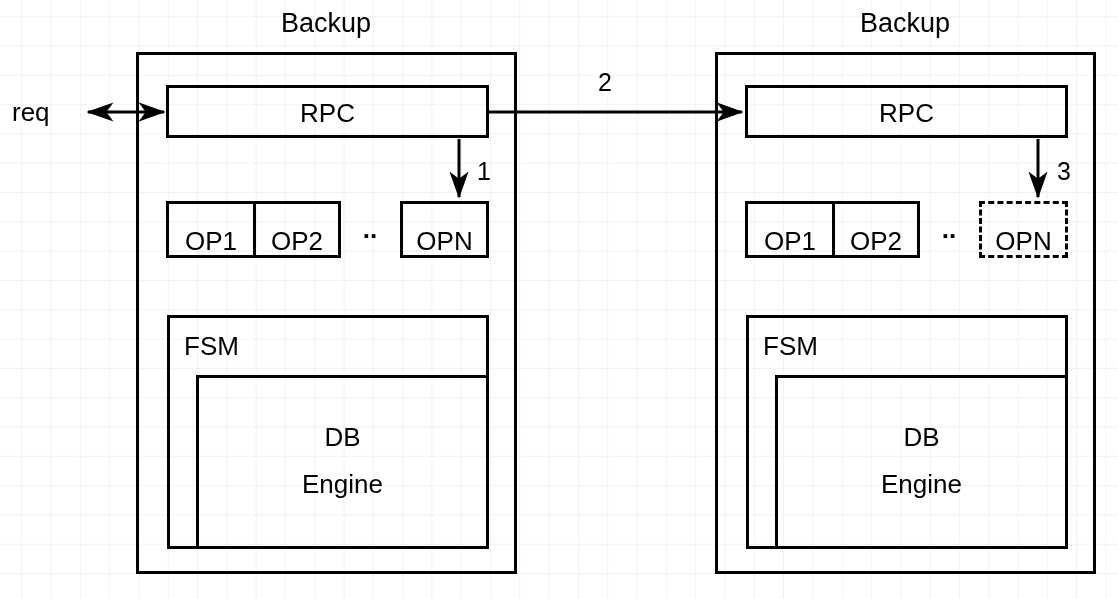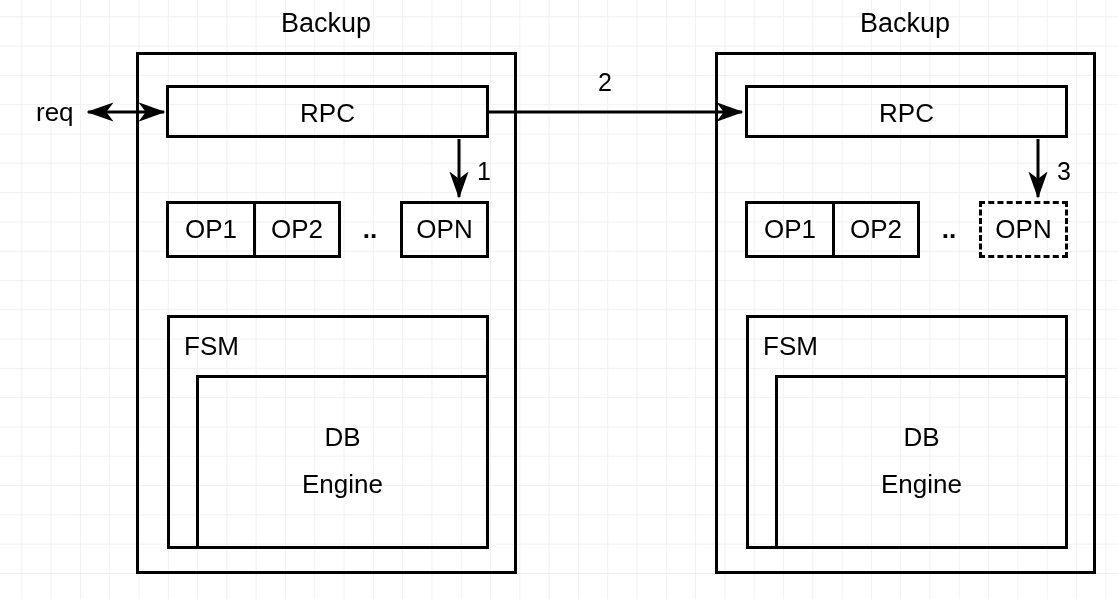--- a/index.html
+++ b/index.html
@@ -45,40 +45,40 @@
   }
   .dashed {
     border-style: dashed;
     border-width: 3px;
   }
   .op-label {
     position: absolute;
     font-size: 26px;
     line-height: 1;
     white-space: nowrap;
+    margin-top: 12px;
   }
   .dots {
     position: absolute;
     font-size: 26px;
     line-height: 1;
     font-weight: 700;
     white-space: nowrap;
   }
   .edge-num {
     position: absolute;
     font-size: 25px;
     line-height: 1;
     white-space: nowrap;
   }
   .req-label {
     position: absolute;
     font-size: 26px;
     line-height: 1;
     white-space: nowrap;
-    margin-left: 24px;
   }
   svg.overlay {
     position: absolute;
     left: 0;
     top: 0;
     width: 1118px;
     height: 599px;
     pointer-events: none;
   }
 </style>

